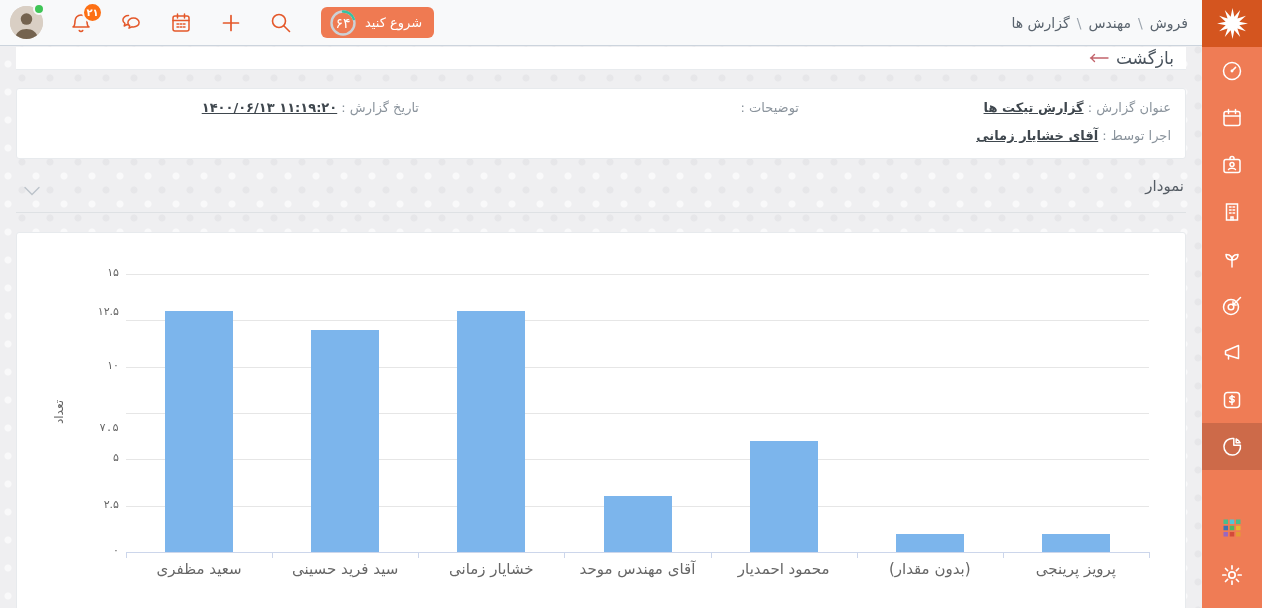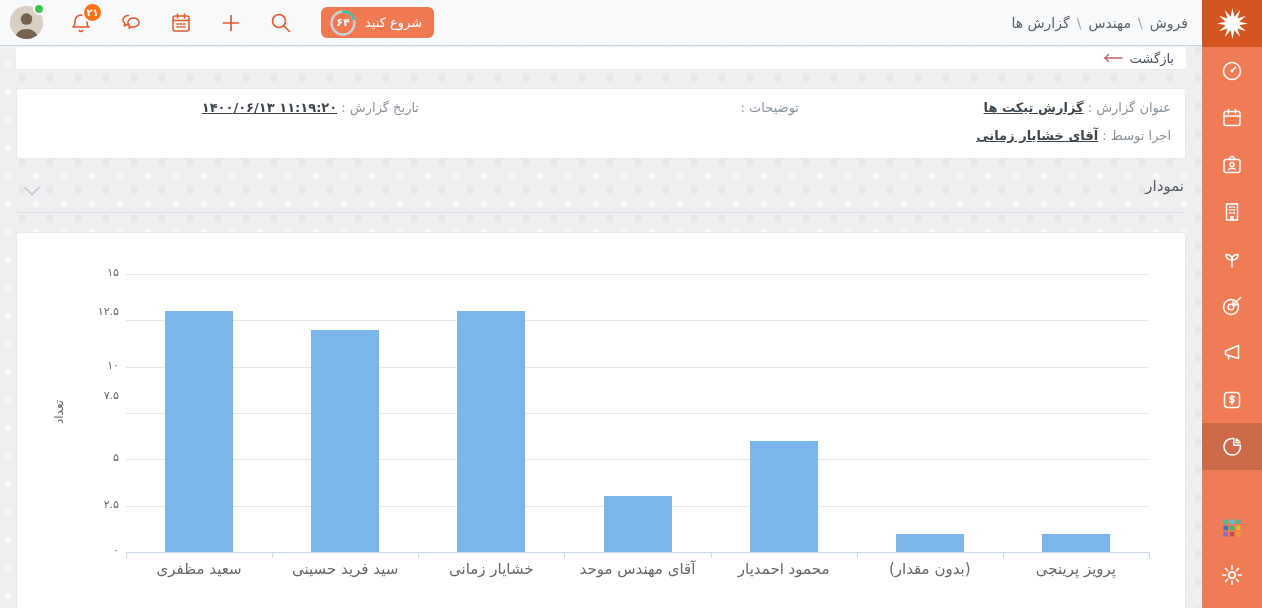--- a/index.html
+++ b/index.html
@@ -29,38 +29,38 @@
   .tb-ic { width:24px; height:24px; color:#e4582a; display:inline-flex; cursor:pointer; }
   .tb-ic svg { width:100%; height:100%; }
   .start-btn {
     height:31px; background:#ef7a52; border:none; border-radius:6px; color:#fff;
     font-family:inherit; font-size:13px; display:flex; align-items:center; gap:8px;
     padding:0 12px 0 8px; cursor:pointer; margin-left:2px;
   }
   .gauge { position:relative; width:28px; height:28px; }
   .gauge svg { width:28px; height:28px; }
   .gauge .gval { position:absolute; inset:0; display:flex; align-items:center; justify-content:center;
-                 font-size:11px; font-weight:bold; color:#fff; }
+                 font-size:14px; font-weight:normal; color:#fff; }
   .bell-wrap { position:relative; width:24px; height:24px; }
   .badge {
     position:absolute; top:-9px; left:13px; min-width:21px; height:21px; border-radius:50%;
     background:#fd7014; border:2px solid #f8f9fa; color:#fff; font-size:10px; font-weight:bold;
     display:flex; align-items:center; justify-content:center; z-index:2;
   }
   .avatar { position:relative; width:33px; height:33px; border-radius:50%;
             background:#d9cfc4; overflow:visible; cursor:pointer; flex:none; }
   .avatar .photo { width:33px; height:33px; border-radius:50%; overflow:hidden; display:block; }
   .status-dot { position:absolute; top:-3px; right:-2px; width:12px; height:12px; border-radius:50%;
                 background:#3ec556; border:2px solid #f8f9fa; }
   
   .back-strip {
     position:absolute; top:47px; left:16px; width:1170px; height:23px; background:#fff;
     border-bottom:1px solid #e8ebee; display:flex; align-items:center; padding:0 12px;
   }
-  .back-link { display:flex; align-items:center; gap:7px; cursor:pointer; font-size:13px; color:#4a545e; }
+  .back-link { display:flex; align-items:center; gap:7px; cursor:pointer; font-size:17px; color:#4a545e; }
   
   .info-card {
     position:absolute; top:88px; left:16px; width:1170px; height:71px; background:#fff;
     border:1px solid #e7eaed; border-radius:3px; font-size:13px;
   }
   .info-card .lbl { color:#8a939c; }
   .info-card .val { color:#3f474e; font-weight:bold;text-decoration:underline; }
   .fld { position:absolute; white-space:nowrap; }
   .fld-title  { top:11px; right:14px; }
   .fld-desc   { top:11px; right:386px; }
@@ -209,21 +209,21 @@
 <section class="chart-card">
   <div class="chart" id="chart-plot">
     <div class="ylabel">تعداد</div>
   <div class="xaxis-line" style="left: 109px; top: 319px; width: 1023px;"></div>
       <div class="ytick" style="top: 311px;">۰</div>
       <div class="gridline" style="left: 109px; top: 272.667px; width: 1023px;"></div>
       <div class="ytick" style="top: 264.667px;">۲.۵</div>
       <div class="gridline" style="left: 109px; top: 226.333px; width: 1023px;"></div>
       <div class="ytick" style="top: 218.333px;">۵</div>
       <div class="gridline" style="left: 109px; top: 180px; width: 1023px;"></div>
-      <div class="ytick" style="top: 156px;">۷.۵</div>
+      <div class="ytick" style="top: 188px; font-family: Liberation Mono, monospace;">۷.۵</div>
       <div class="gridline" style="left: 109px; top: 133.667px; width: 1023px;"></div>
       <div class="ytick" style="top: 125.667px;">۱۰</div>
       <div class="gridline" style="left: 109px; top: 87.3333px; width: 1023px;"></div>
       <div class="ytick" style="top: 72px;">۱۲.۵</div>
       <div class="gridline" style="left: 109px; top: 41px; width: 1023px;"></div>
       <div class="ytick" style="top: 33px;">۱۵</div>
       <div class="bar" style="left: 148.1px; top: 78.1px; width: 68px; height: 240.9px; background: rgb(124, 181, 236);"></div>
       <div class="xtick-label" style="left: 109px; top: 327px; width: 146.1px;">سعید مظفری</div>
       <div class="bar" style="left: 294.2px; top: 96.6px; width: 68px; height: 222.4px; background: rgb(124, 181, 236);"></div>
       <div class="xtick-label" style="left: 255.1px; top: 327px; width: 146.1px;">سید فرید حسینی</div>

